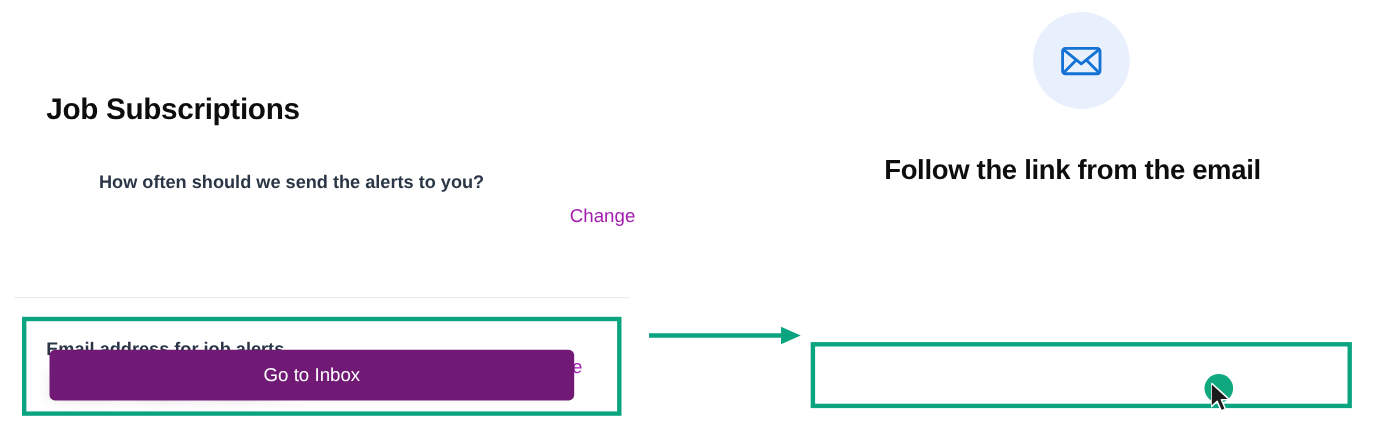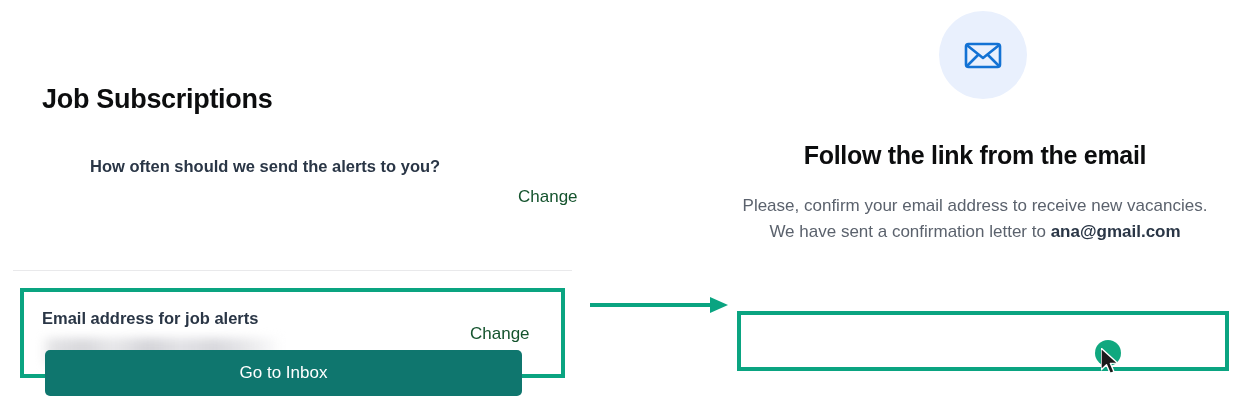--- a/index.html
+++ b/index.html
@@ -43,21 +43,21 @@
   .setting-value {
     font-size: 16.5px;
     font-weight: normal;
     color: #5b626d;
     line-height: 1.4;
     margin-top: 3px;
   }
   .change-link {
     position: absolute;
     font-size: 17px;
-    color: #14532d;
+    color: #a21caf;
     cursor: pointer;
     white-space: nowrap;
   }
   #frequency-change { left: 428px; top: 32px; }
 
   #divider {
     position: absolute;
     left: 13px; top: 270px;
     width: 559px; height: 1px;
     background: #e9e9eb;
@@ -141,29 +141,28 @@
     left: 37px; top: 311px;
     width: 492px; height: 60px;
     border: 4px solid #0aa481;
     box-sizing: border-box;
     background: #ffffff;
   }
   #go-to-inbox-button {
     position: absolute;
     left: 45px; top: 318px;
     width: 477px; height: 46px;
-    background: #0f766e;
+    background: #701a75;
     border: none;
     border-radius: 5px;
     color: #ffffff;
     font-family: "Liberation Sans", sans-serif;
     font-size: 17px;
     cursor: pointer;
     padding: 0;
-    margin-top: 32px;
   }
 
   #click-marker {
     position: absolute;
     left: 1095px; top: 340px;
     width: 26px; height: 26px;
     border-radius: 50%;
     background: #10a87f;
   }
   #mouse-cursor {
@@ -207,23 +206,20 @@
     <svg width="48" height="48" viewBox="0 0 48 48">
       <rect x="7" y="13" width="34" height="23" rx="2.5" ry="2.5" fill="none" stroke="#1372d4" stroke-width="2.6"></rect>
       <path d="M9 15 L24 27 L39 15" fill="none" stroke="#1372d4" stroke-width="2.6" stroke-linecap="round" stroke-linejoin="round"></path>
       <path d="M9 34 L19 24" fill="none" stroke="#1372d4" stroke-width="2.6" stroke-linecap="round"></path>
       <path d="M39 34 L29 24" fill="none" stroke="#1372d4" stroke-width="2.6" stroke-linecap="round"></path>
     </svg>
   </div>
 
   <div id="modal-heading">Follow the link from the email</div>
 
-  <div id="modal-body">
-    <span>Please, confirm your email address to receive new vacancies. We have sent a confirmation letter to </span><b>ana@gmail.com</b>
-  </div>
 
   <div id="button-highlight-box"></div>
 </div>
 
 <button id="go-to-inbox-button">Go to Inbox</button>
 
 <div id="click-marker"></div>
 
 <svg id="mouse-cursor" viewBox="0 0 20 30">
   <polygon points="0,0 0,22 5.5,16.8 9.2,25.5 13,23.8 9.4,15.4 16.5,15.1" fill="#1b1b1b" stroke="#ffffff" stroke-width="1.4" stroke-linejoin="round"></polygon>

